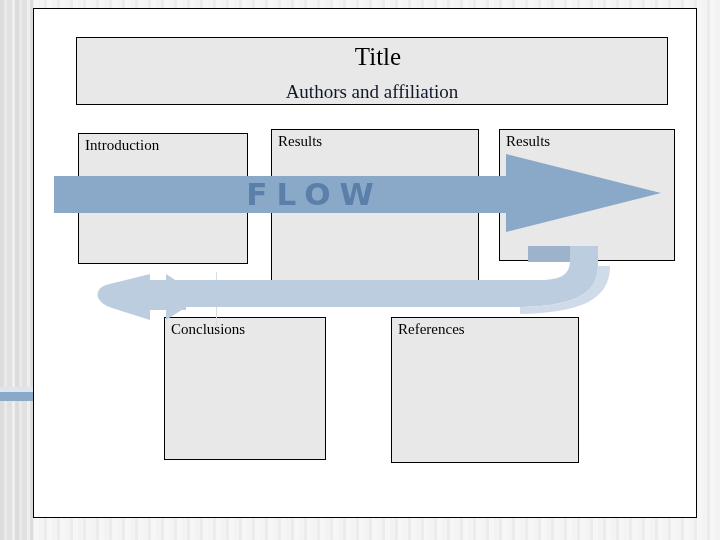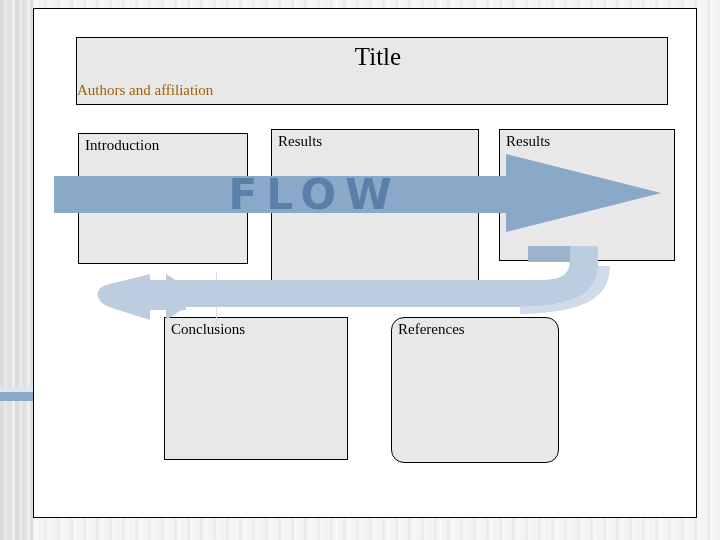--- a/index.html
+++ b/index.html
@@ -75,44 +75,44 @@
   }
 
   
   #title-box{left:42px;top:28px;width:592px;height:68px;}
   #title-text{
     position:absolute;left:12px;right:0;top:5px;
     text-align:center;font-size:25px;color:#000;line-height:1.1;
   }
   #subtitle-text{
     position:absolute;left:0;right:0;top:44px;
-    font-size:15px;color:#a16207;line-height:1.1;
+    text-align:center;font-size:19px;color:#0f172a;line-height:1.1;
   }
 
   
   #box-intro{left:44px;top:124px;width:170px;height:131px;text-align:right;}
   #box-methods{left:237px;top:120px;width:208px;height:170px;}
   #box-results{left:465px;top:120px;width:176px;height:132px;}
-  #box-conclusions{left:130px;top:308px;width:184px;height:143px;}
-  #box-references{left:357px;top:308px;width:168px;height:146px;border-radius:13px;}
+  #box-conclusions{left:130px;top:308px;width:162px;height:143px;}
+  #box-references{left:357px;top:308px;width:188px;height:146px;}
 
   
   #flow-layer{
     position:absolute;left:0;top:0;width:720px;height:540px;
     pointer-events:none;
   }
   #flow-band{
     position:absolute;left:54px;top:176px;width:476px;height:37px;
     background:#8aa8c8;
   }
   #flow-word{
     position:absolute;left:195px;top:176px;width:230px;height:37px;
     display:flex;align-items:center;justify-content:center;
     font-family:"DejaVu Sans", sans-serif;
-    font-weight:bold;font-size:42px;letter-spacing:9px;
+    font-weight:bold;font-size:31px;letter-spacing:9px;
     color:#5a7fa8;
     line-height:1;
     text-indent:9px;
   }
 
   
   #guide-line{
     position:absolute;left:182px;top:263px;width:1px;height:55px;
     background:#d8dde4;
   }

